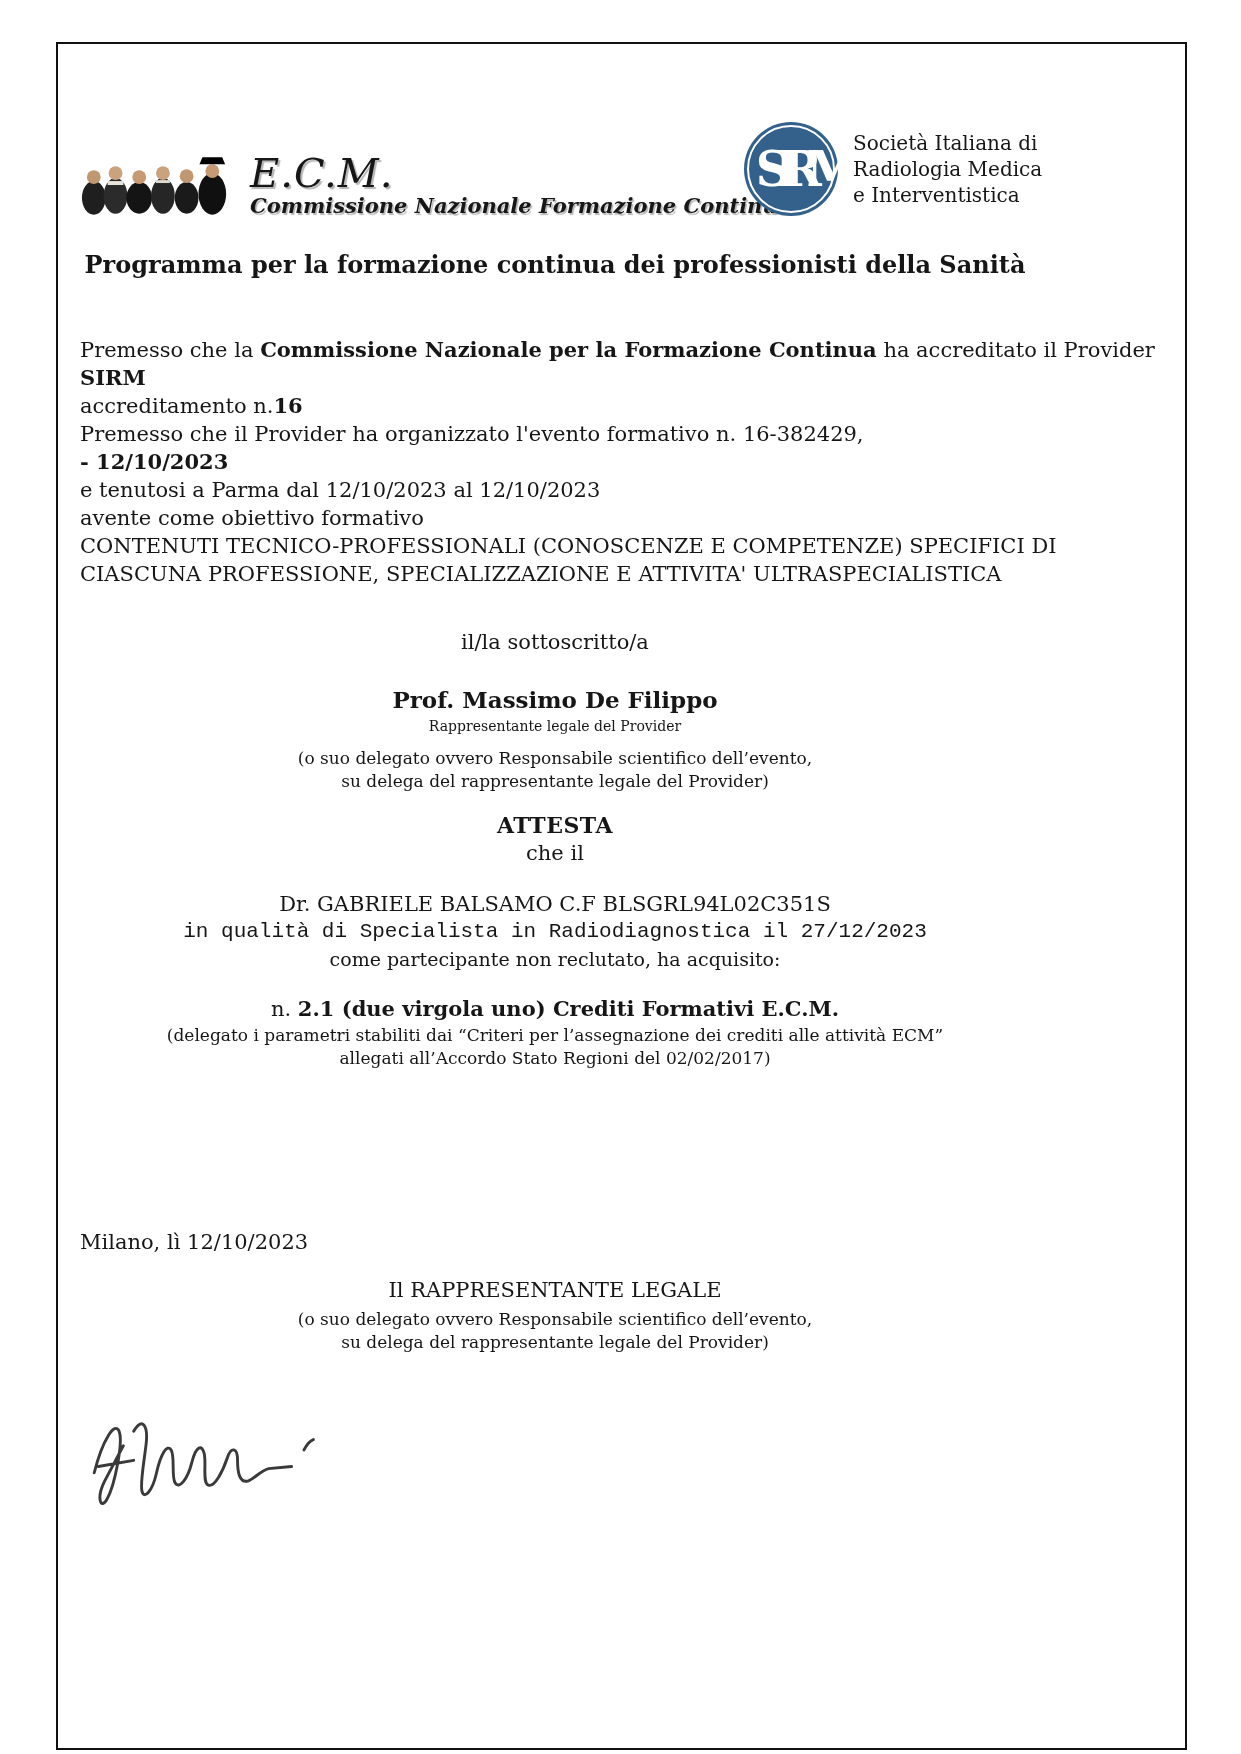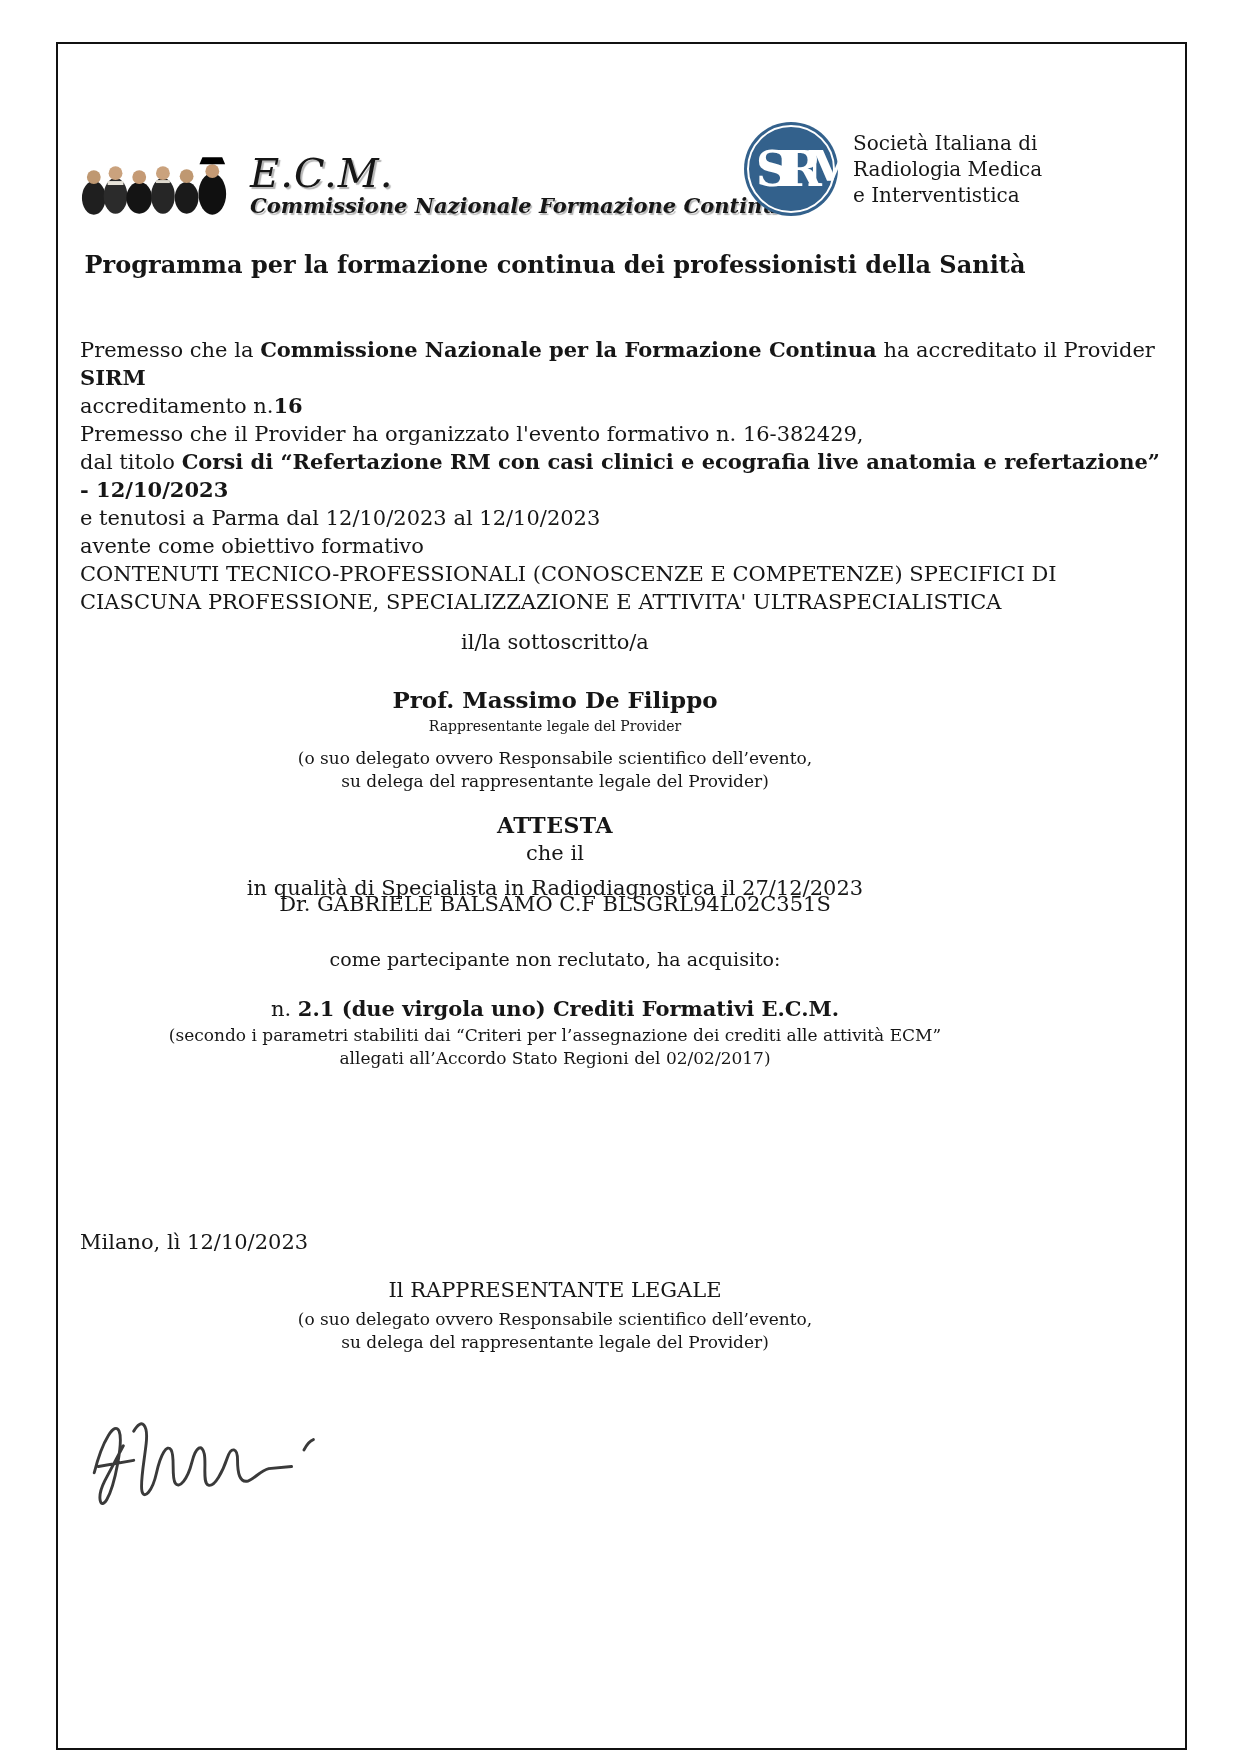--- a/index.html
+++ b/index.html
@@ -53,21 +53,21 @@
   b, .b { font-weight:bold; }
 
   .center-col { position:absolute; left:80px; width:950px; text-align:center; }
   .c-sottoscritto { top:630px; font-size:21px; }
   .c-nome       { top:686px; font-size:23px; font-weight:bold; }
   .c-ruolo      { top:718px; font-size:14px; }
   .c-delega     { top:747px; font-size:17px; line-height:23px; }
   .c-attesta    { top:812px; font-size:22px; font-weight:bold; letter-spacing:0.5px; }
   .c-cheil      { top:841px; font-size:21px; }
   .c-partecipante { top:892px; font-size:21px; }
-  .c-qualifica  { top:876px; font-size:21px; }
+  .c-qualifica  { top:920px; font-size:21px;font-family:Liberation Mono, monospace; }
   .c-acquisito  { top:948px; font-size:19px; }
   .c-crediti    { top:996px; font-size:21px;text-align:center; }
   .c-criteri    { top:1024px; font-size:17px; line-height:23px; }
 
   
   .luogo-data { position:absolute; left:80px; top:1230px; font-size:21px; }
   .f-rappresentante { top:1278px; font-size:21px; }
   .f-delega  { top:1308px; font-size:17px; line-height:23px; }
   .signature { position:absolute; left:88px; top:1408px; width:270px; height:115px; }
 </style>
@@ -113,21 +113,20 @@
     </div>
   </div>
 
   <div class="doc-title">Programma per la formazione continua dei professionisti della Sanità</div>
 
   <div class="premessa">
     <div class="line"><span>Premesso che la </span><b>Commissione Nazionale per la Formazione Continua</b><span> ha accreditato il Provider</span></div>
     <div class="line b">SIRM</div>
     <div class="line"><span>accreditamento n.</span><b>16</b></div>
     <div class="line">Premesso che il Provider ha organizzato l'evento formativo n. 16-382429,</div>
-    <div class="line"><span>dal titolo </span><b>Corsi di “Refertazione RM con casi clinici e ecografia live anatomia e refertazione”</b></div>
     <div class="line b">- 12/10/2023</div>
     <div class="line">e tenutosi a Parma dal 12/10/2023 al 12/10/2023</div>
     <div class="line">avente come obiettivo formativo</div>
     <div class="line">CONTENUTI TECNICO-PROFESSIONALI (CONOSCENZE E COMPETENZE) SPECIFICI DI</div>
     <div class="line">CIASCUNA PROFESSIONE, SPECIALIZZAZIONE E ATTIVITA' ULTRASPECIALISTICA</div>
   </div>
 
   <div class="center-col c-sottoscritto">il/la sottoscritto/a</div>
   <div class="center-col c-nome">Prof. Massimo De Filippo</div>
   <div class="center-col c-ruolo">Rappresentante legale del Provider</div>
@@ -135,21 +134,21 @@
     <div>(o suo delegato ovvero Responsabile scientifico dell’evento,</div>
     <div>su delega del rappresentante legale del Provider)</div>
   </div>
   <div class="center-col c-attesta">ATTESTA</div>
   <div class="center-col c-cheil">che il</div>
   <div class="center-col c-partecipante">Dr. GABRIELE BALSAMO C.F BLSGRL94L02C351S</div>
   <div class="center-col c-qualifica">in qualità di Specialista in Radiodiagnostica il 27/12/2023</div>
   <div class="center-col c-acquisito">come partecipante non reclutato, ha acquisito:</div>
   <div class="center-col c-crediti"><span>n. </span><b>2.1 (due virgola uno) Crediti Formativi E.C.M.</b></div>
   <div class="center-col c-criteri">
-    <div>(secondo i parametri stabiliti dai “Criteri per l’assegnazione dei crediti alle attività ECM”</div>
+    <div>(delegato i parametri stabiliti dai “Criteri per l’assegnazione dei crediti alle attività ECM”</div>
     <div>allegati all’Accordo Stato Regioni del 02/02/2017)</div>
   </div>
 
   <div class="luogo-data">Milano, lì 12/10/2023</div>
   <div class="center-col f-rappresentante">Il RAPPRESENTANTE LEGALE</div>
   <div class="center-col f-delega">
     <div>(o suo delegato ovvero Responsabile scientifico dell’evento,</div>
     <div>su delega del rappresentante legale del Provider)</div>
   </div>
 

